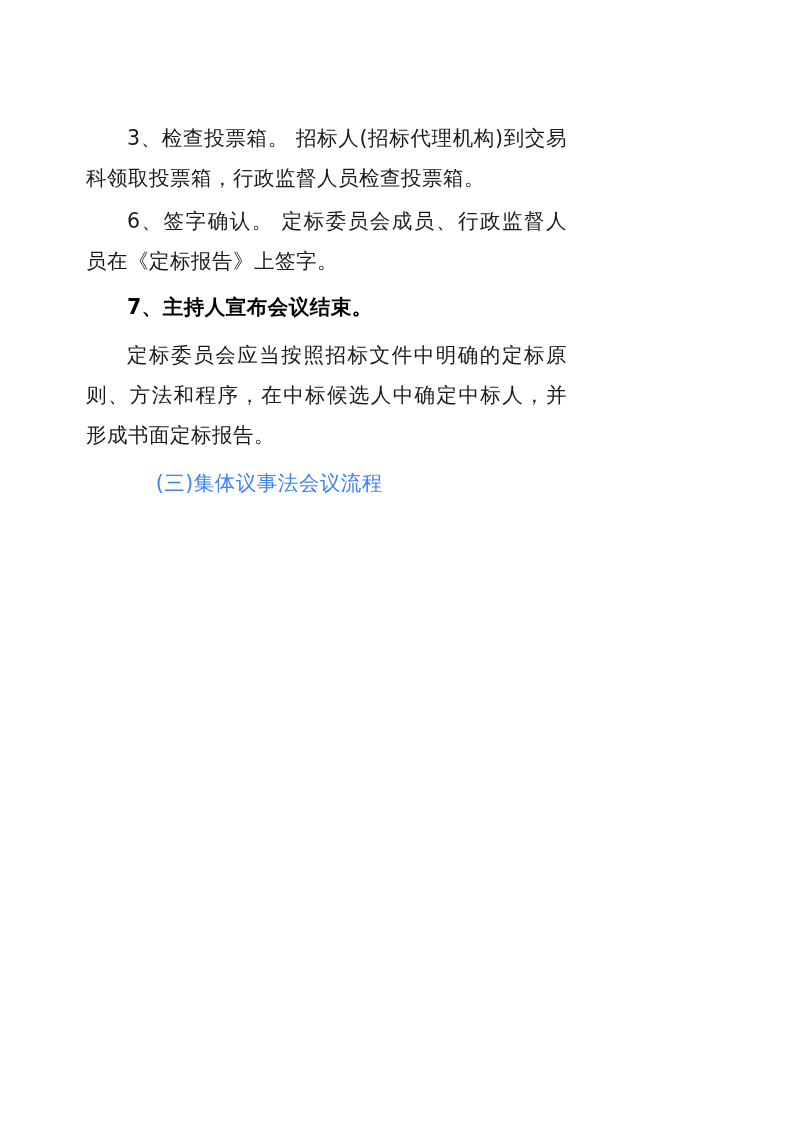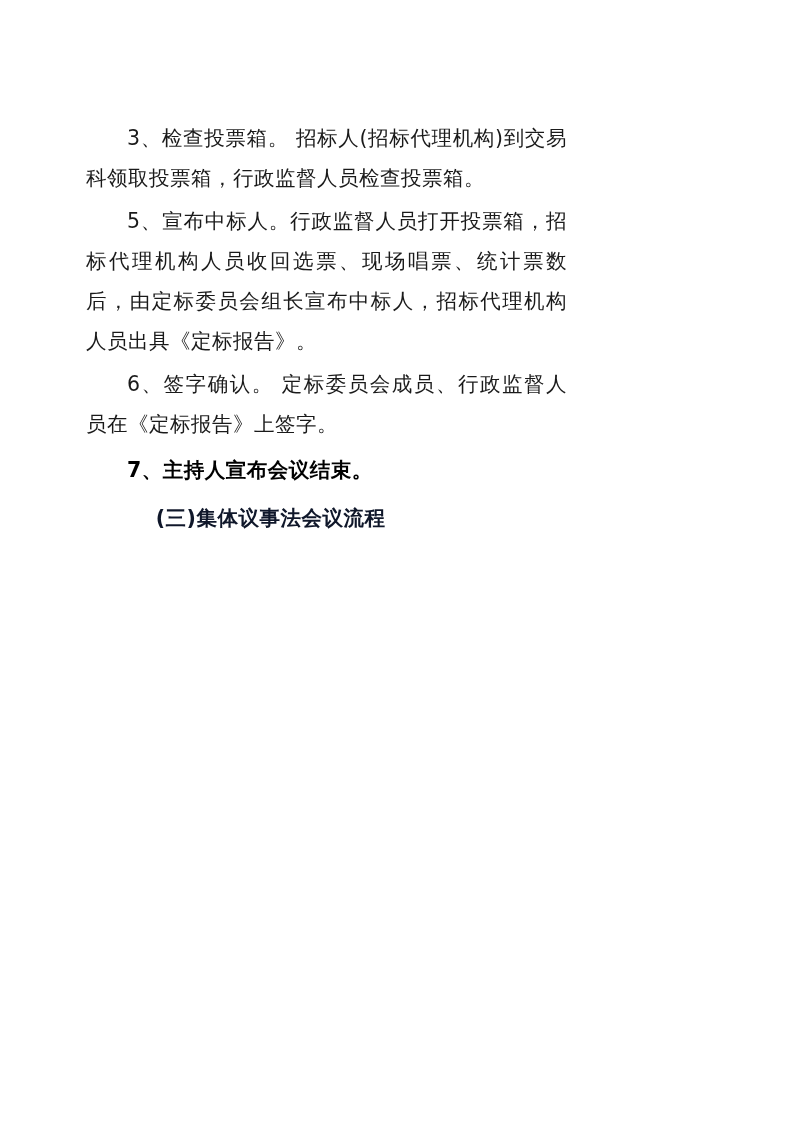--- a/index.html
+++ b/index.html
@@ -46,38 +46,38 @@
     letter-spacing: 0.5px;
     text-indent: 2em;
     font-weight: bold;
     color: #000000;
   }
   p.heading-center {
     margin: 8px 0 4px 0;
     font-size: 20.5px;
     line-height: 40px;
     letter-spacing: 0.5px;
-    font-weight: bold;
+    font-weight: normal;
     text-indent: 3.4em;
-    color: #0f172a;
+    color: #3b82f6;
   }
 </style>
 </head>
 <body>
 
 <div class="page">
   <div class="doc-body">
 
     <p class="para">3、检查投票箱。 招标人(招标代理机构)到交易科领取投票箱，行政监督人员检查投票箱。</p>
 
 
-    <p class="para">5、宣布中标人。行政监督人员打开投票箱，招标代理机构人员收回选票、现场唱票、统计票数后，由定标委员会组长宣布中标人，招标代理机构人员出具《定标报告》。</p>
 
     <p class="para">6、签字确认。 定标委员会成员、行政监督人员在《定标报告》上签字。</p>
 
     <p class="heading">7、主持人宣布会议结束。</p>
 
+    <p class="para tight">定标委员会应当按照招标文件中明确的定标原则、方法和程序，在中标候选人中确定中标人，并形成书面定标报告。</p>
 
 
     <p class="heading-center">(三)集体议事法会议流程</p>
 
   </div>
 </div>
 
 </body></html>

